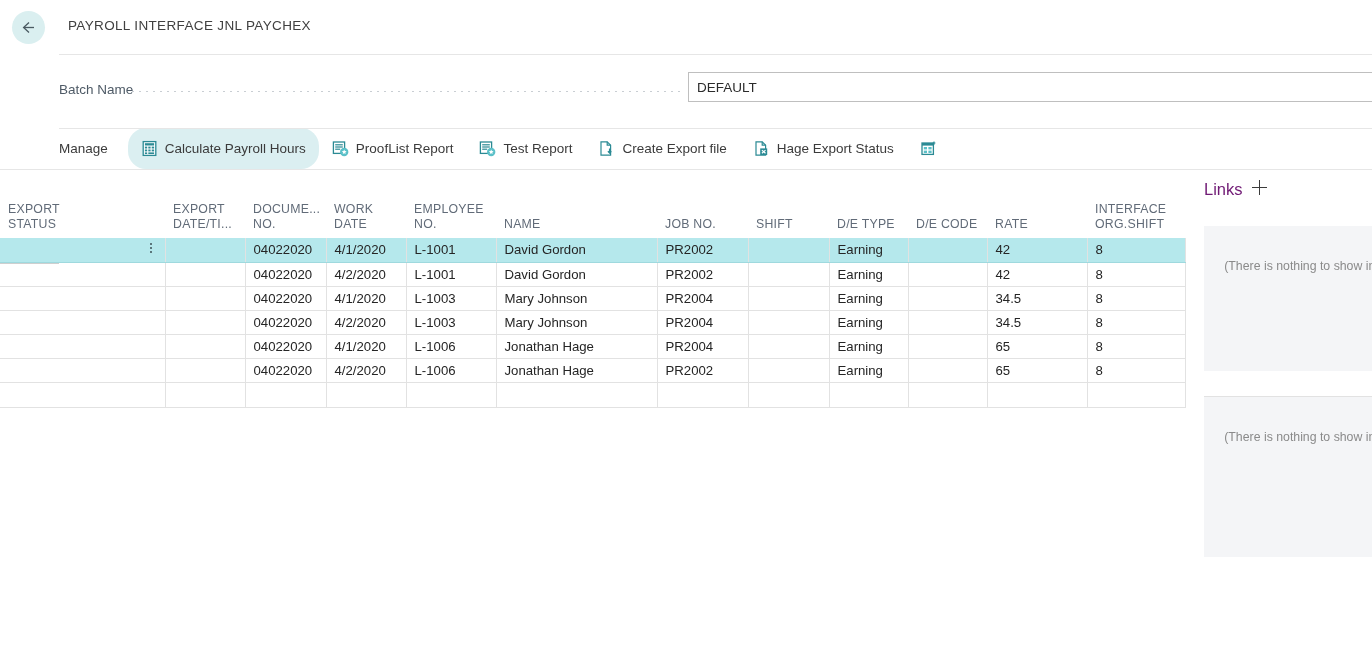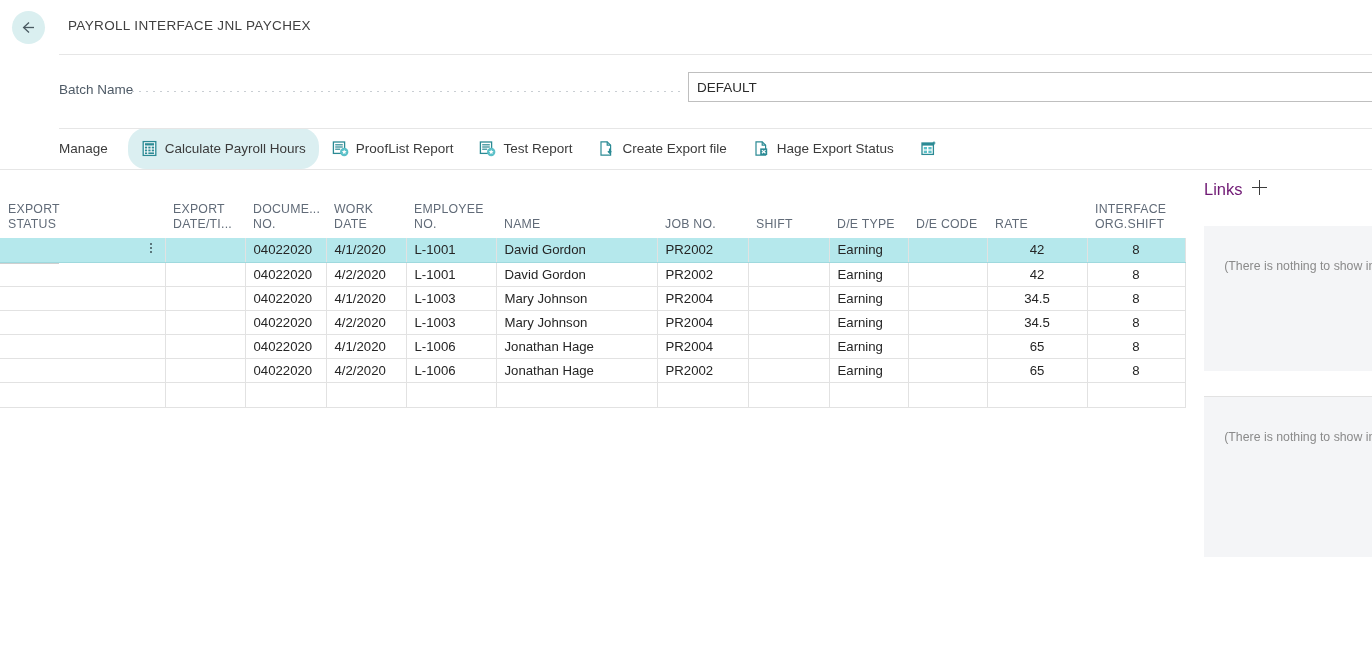--- a/index.html
+++ b/index.html
@@ -137,21 +137,21 @@
     vertical-align: bottom;
     padding: 0 8px 6px 8px;
     height: 58px;
     border: none;
     text-align: left;
   }
   table.grid-table th .hdr {
     display: block;
     line-height: 15px;
   }
-  th.num, td.num { text-align: center; }
+  th.num, td.num { text-align: left; }
 
   table.grid-table td {
     height: 24px;
     padding: 0 8px;
     border-right: 1px solid #e2e2e2;
     border-bottom: 1px solid #e2e2e2;
     color: #252525;
     white-space: nowrap;
     overflow: hidden;
     vertical-align: middle;

